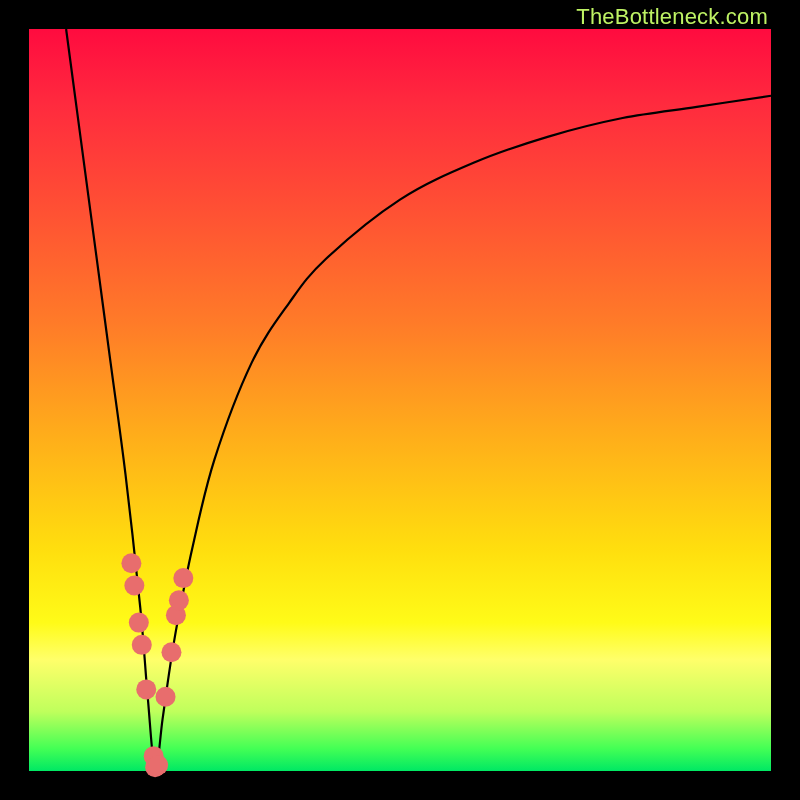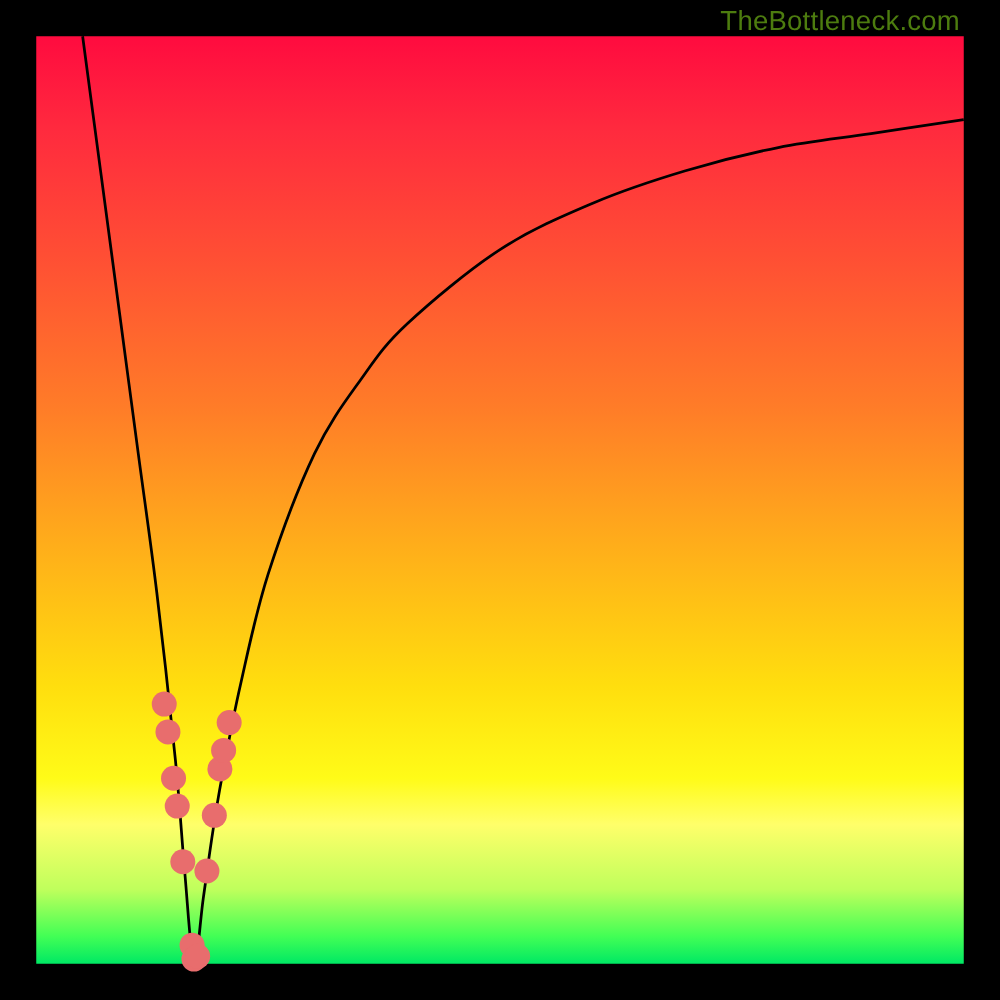--- a/index.html
+++ b/index.html
@@ -36,21 +36,21 @@
       #ffff6a 85%,
       #bfff5c 92%,
       #43ff55 97%,
       #00e864 100%
     );
   }
   .attribution {
     position: absolute;
     top: 4px;
     right: 32px;
-    color: #4d7c0f;
+    color: #bef264;
     font-size: 22px;
     font-weight: 500;
     letter-spacing: 0.2px;
   }
   svg.curve {
     position: absolute;
     inset: 0;
     width: 742px;
     height: 742px;
     overflow: visible;

